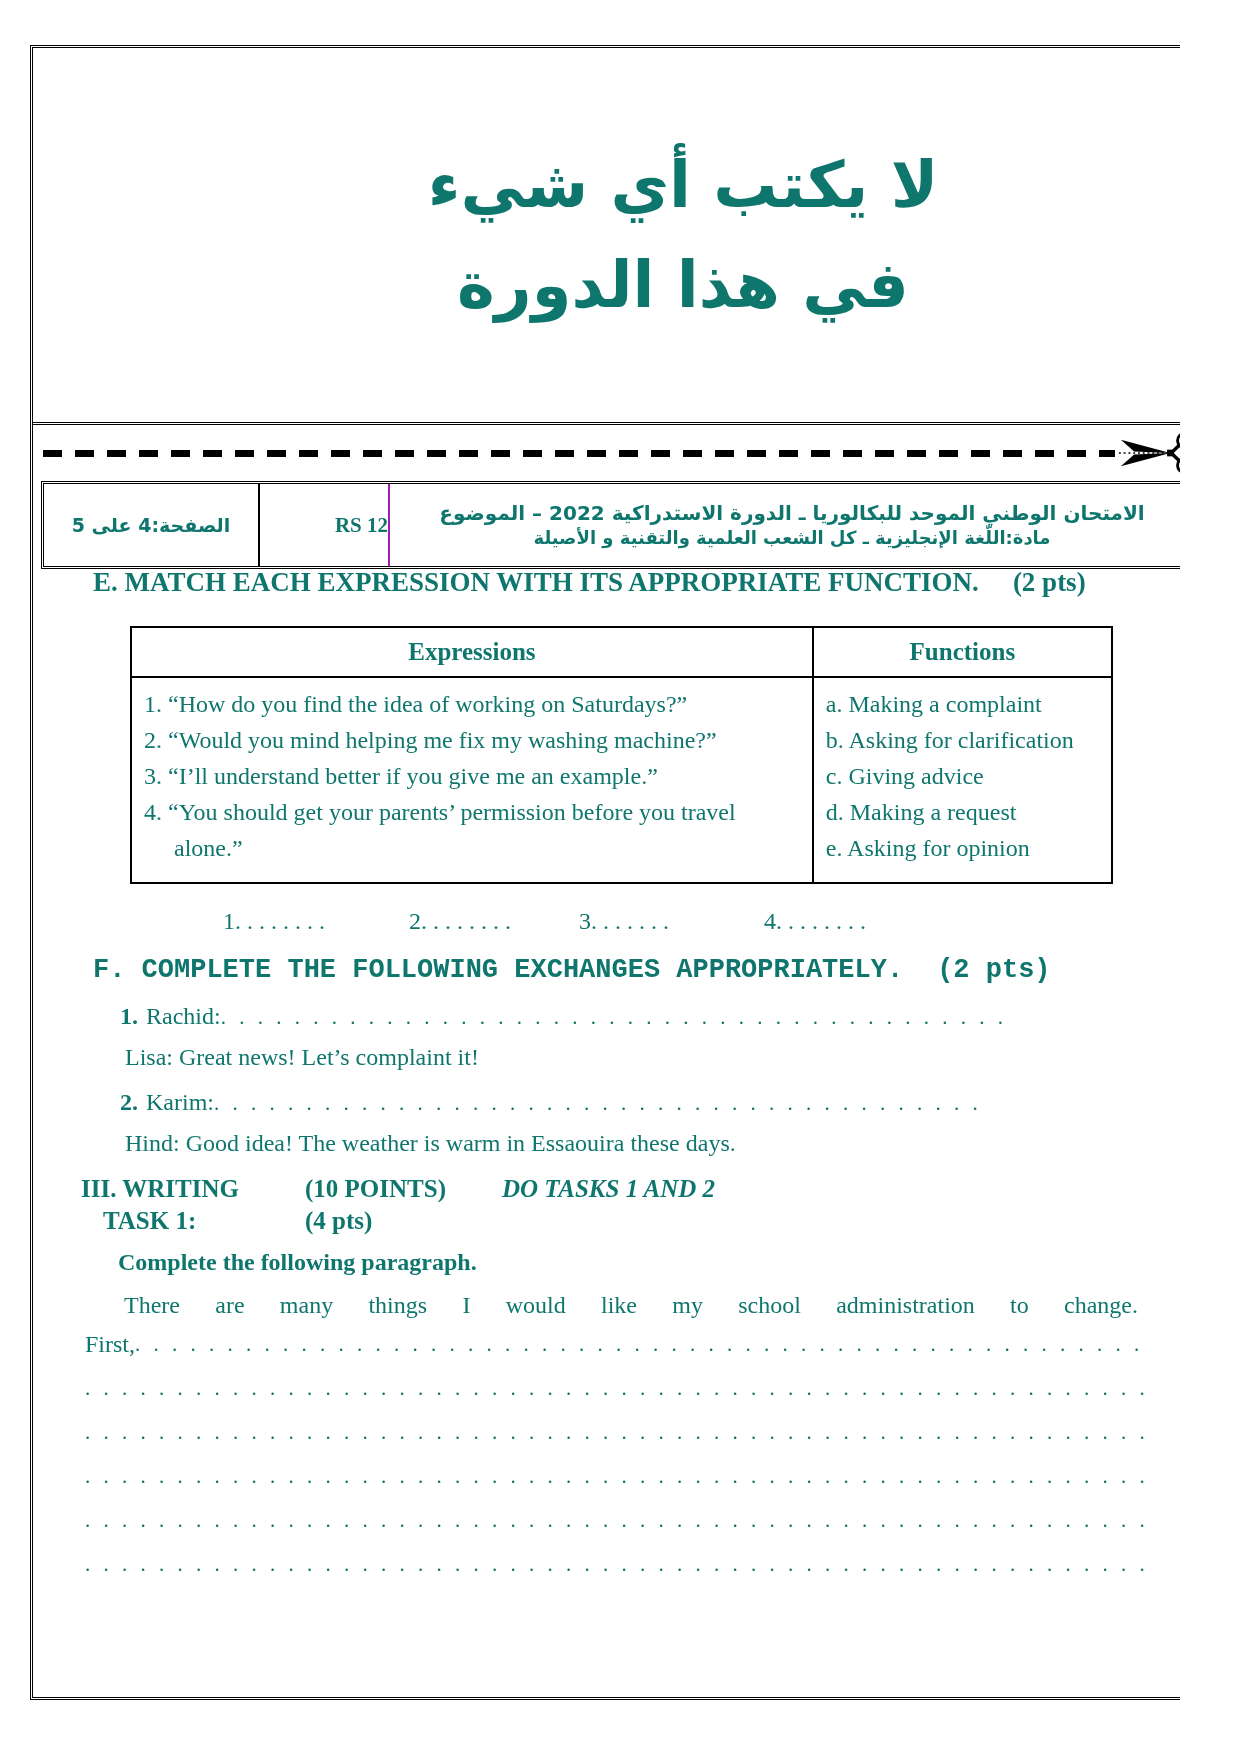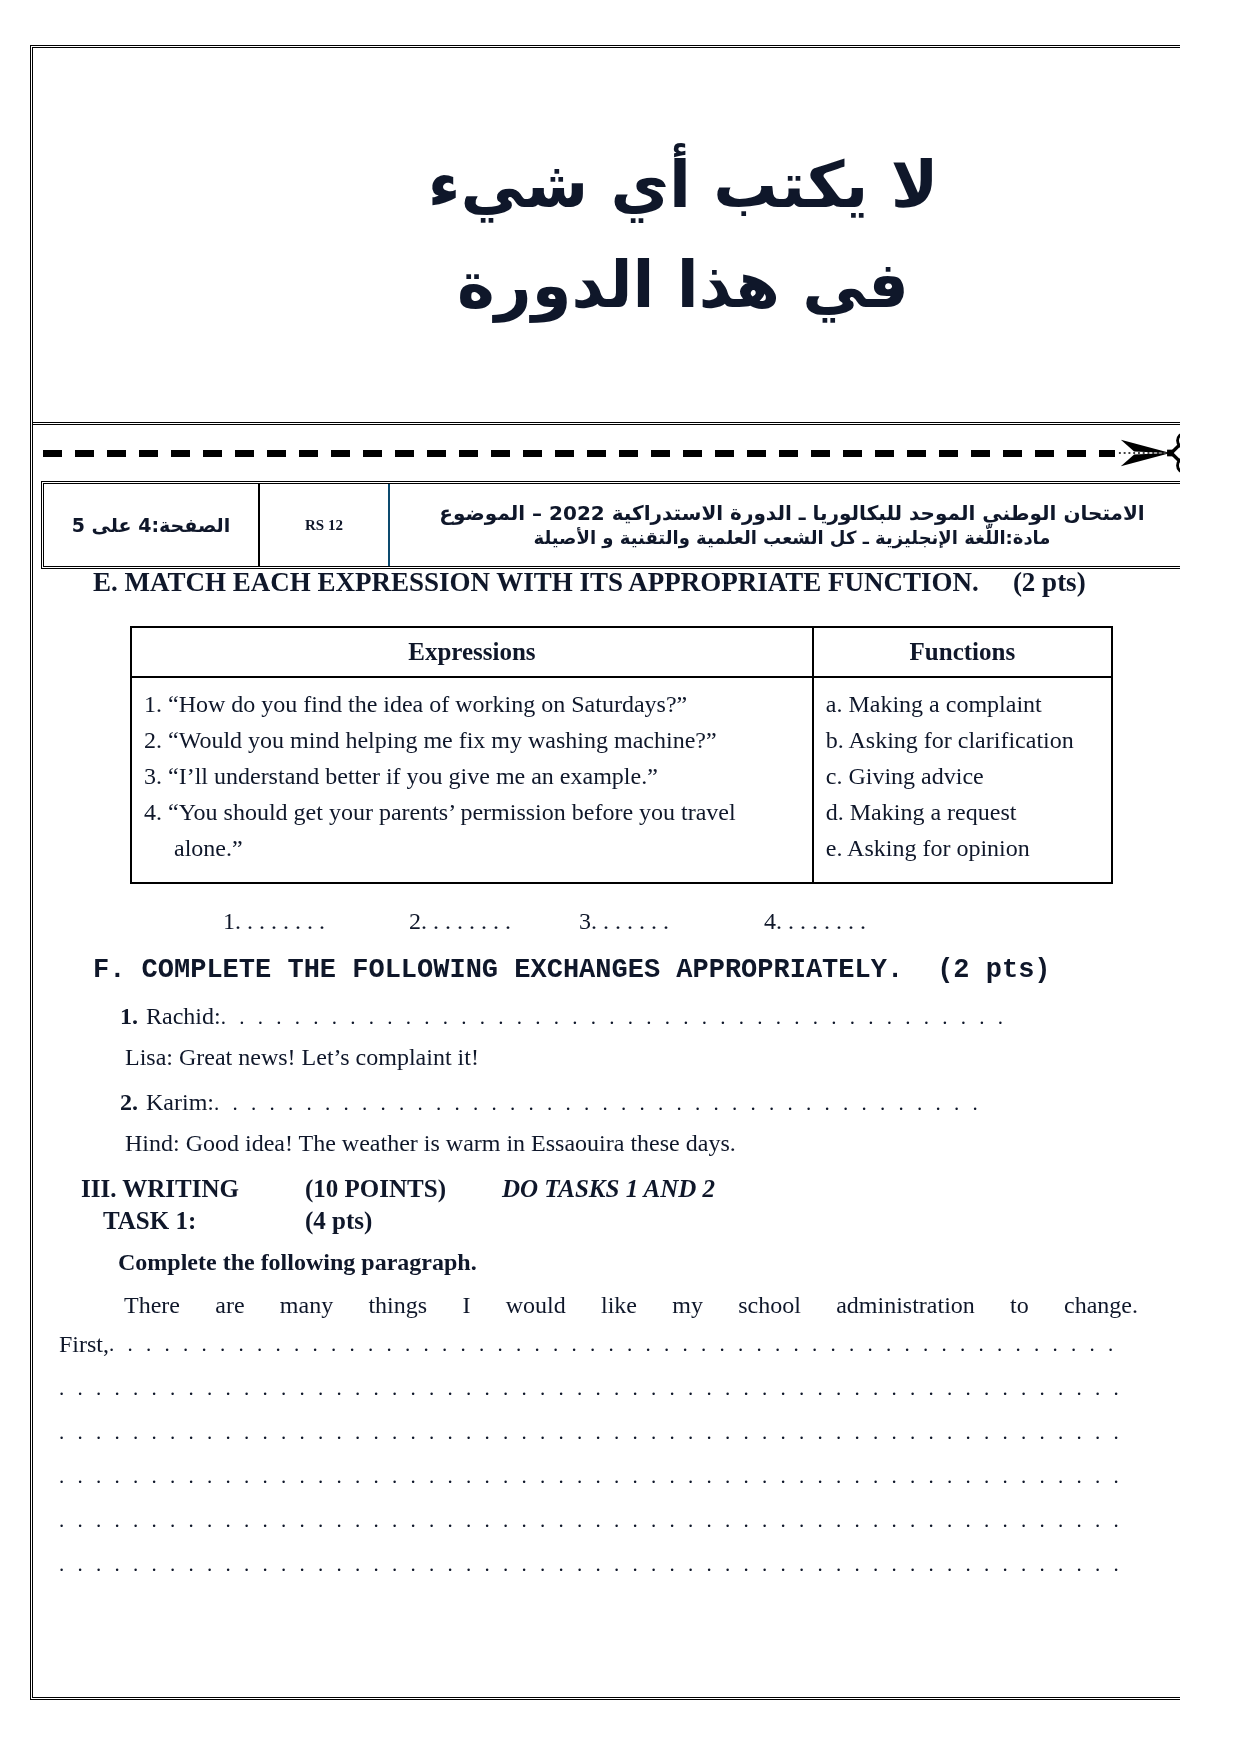--- a/index.html
+++ b/index.html
@@ -1,39 +1,39 @@
 <!DOCTYPE html>
 <html><head>
 <meta charset="utf-8">
 <title>Exam Page</title>
 <style>
   html,body{margin:0;padding:0;background:#ffffff;}
   .page{position:relative;width:1180px;height:1754px;background:#fff;overflow:hidden;
-        font-family:"Liberation Serif",serif;color:#0f172a;}
+        font-family:"Liberation Serif",serif;color:#0f766e;}
   .outer{position:absolute;left:30px;top:45px;width:1176px;height:1655px;
          border:3px double #000;box-sizing:border-box;}
   
   .warning{position:absolute;top:0;left:0;right:0;height:377px;border-bottom:3px double #000;
            display:flex;flex-direction:column;justify-content:center;align-items:center;
            padding-left:130px;box-sizing:border-box;}
   .ar-big{direction:rtl;font-family:"DejaVu Sans",sans-serif;font-weight:bold;
           font-size:64px;line-height:100px;white-space:nowrap;}
   
   .cutline{position:absolute;top:383px;left:10px;right:4px;height:44px;
            display:flex;align-items:center;}
   .dashes{flex:1;height:7px;
           background:repeating-linear-gradient(90deg,#000 0 19px,transparent 19px 32px);}
   .scissors{width:82px;height:44px;flex:none;margin-left:2px;}
   
   .header-table{position:absolute;top:433px;left:8px;width:1156px;height:88px;
                 border:3px double #000;box-sizing:border-box;display:flex;align-items:stretch;}
   .hcell{display:flex;flex-direction:column;justify-content:center;align-items:center;
          font-family:"DejaVu Sans",sans-serif;font-weight:bold;box-sizing:border-box;}
   .hc1{width:216px;border-right:2px solid #000;font-size:19px;direction:rtl;}
-  .hc2{width:130px;border-right:2px solid #0c4a6e;font-family:"Liberation Serif",serif;font-size:15px;}
+  .hc2{width:130px;border-right:2px solid #a21caf;font-family:"Liberation Serif",serif;font-size:21px;align-items:flex-end;}
   .hc3{flex:1;direction:rtl;text-align:center;}
   .hc3 .l1{font-size:20px;line-height:26px;}
   .hc3 .l2{font-size:18px;line-height:24px;}
   
   .content{position:absolute;top:519px;left:0;right:0;bottom:0;overflow:hidden;}
   .sec-heading{font-weight:bold;font-size:27px;padding-left:60px;white-space:nowrap;}
   .e-head{}
   .f-head{margin-top:20px;font-family:Liberation Mono, monospace;}
   .pts{margin-left:34px;}
   .match-table{margin:28px 0 0 97px;width:983px;border-collapse:collapse;table-layout:fixed;}
@@ -59,21 +59,21 @@
   
   .writing-row{margin-top:18px;padding-left:48px;font-size:25px;font-weight:bold;display:flex;}
   .writing-row .w1{width:224px;}
   .writing-row .w2{width:197px;}
   .writing-row .w3{font-style:italic;}
   .task-row{margin-top:4px;padding-left:70px;font-size:25px;font-weight:bold;display:flex;}
   .task-row .t1{width:202px;}
   .instruction{margin:14px 0 0 85px;font-size:24px;font-weight:bold;}
   .para-first{margin:12px 0 0 39px;width:1066px;font-size:24px;line-height:34px;
               text-align:justify;text-align-last:justify;text-indent:52px;}
-  .blank-line{margin-left:26px;width:1066px;height:44px;display:flex;align-items:flex-start;
+  .blank-line{margin-left:52px;width:1066px;height:44px;display:flex;align-items:flex-start;
               font-size:21px;letter-spacing:4px;line-height:44px;}
   .blank-line .first-word{font-size:24px;letter-spacing:normal;white-space:nowrap;flex:none;}
   .fill-dots{flex:1;overflow:hidden;white-space:nowrap;}
 </style>
 </head>
 <body>
 
 <div class="page">
   <div class="outer">
 

